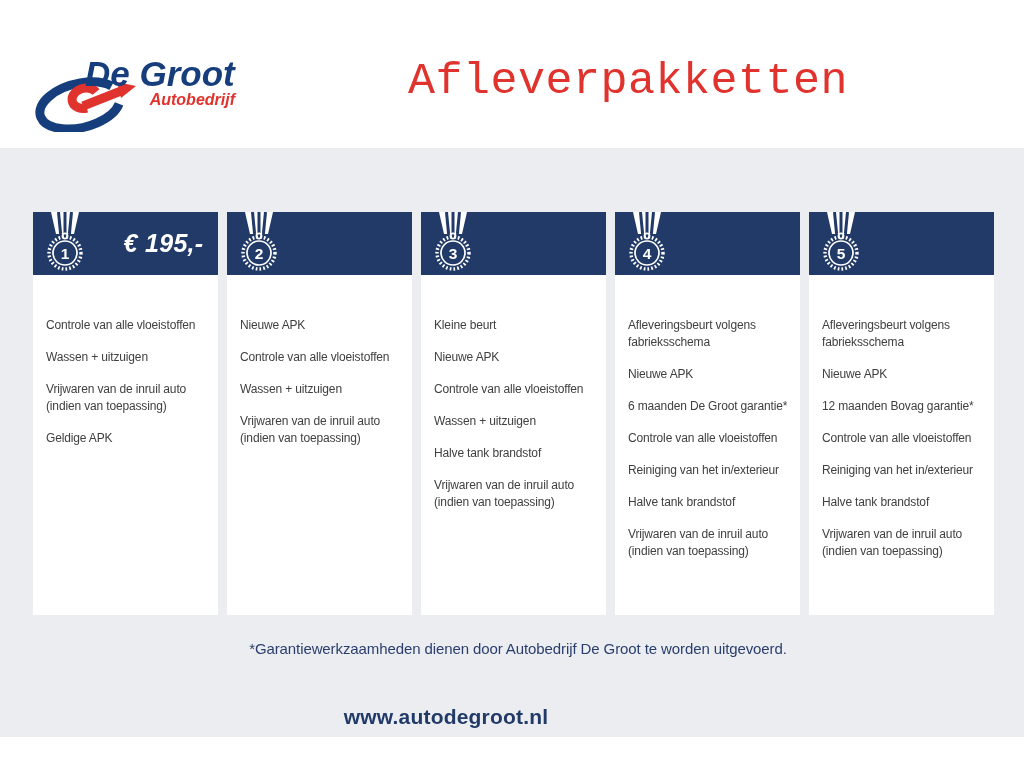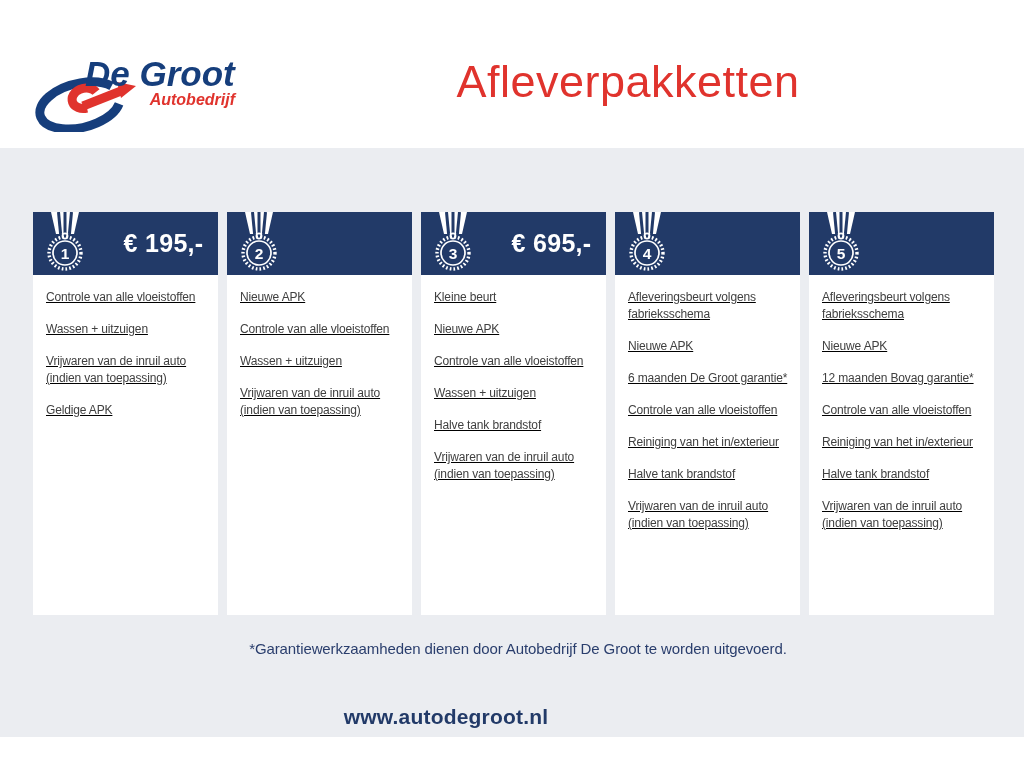--- a/index.html
+++ b/index.html
@@ -24,20 +24,21 @@
     width: 210px; height: 88px;
   }
   .page-title {
     position: absolute;
     left: 232px; right: 0; top: 56px;
     text-align: center;
     font-size: 45px;
     font-weight: 500;
     letter-spacing: 0.5px;
     color: #e0332d;
+    font-family: Liberation Mono, monospace;
   }
   
   .columns {
     position: absolute;
     left: 33px; top: 212px;
     width: 961px;
     display: flex;
     gap: 9px;
   }
   .pkg-col {
@@ -58,26 +59,26 @@
     width: 46px; height: 61px;
   }
   .pkg-price {
     width: 100%;
     padding-left: 76px;
     text-align: center;
     color: #ffffff;
     font-size: 25px;
     font-weight: bold;
     letter-spacing: 0.3px;
+    font-style: italic;
   }
   .pkg-body {
     background: #ffffff;
     height: 340px;
-    padding: 14px 10px 0 13px;
-    text-decoration: underline;
+    padding: 42px 10px 0 13px;
   }
   .pkg-item {
     font-size: 12px;
     letter-spacing: -0.15px;
     line-height: 17px;
     color: #404040;
     margin-bottom: 15px;
   }
   
   .footnotes {
@@ -175,21 +176,20 @@
       <svg class="medal" viewBox="0 0 46 61" aria-hidden="true">
         <polygon points="9,0 37,0 32,22 14,22" fill="#ffffff"></polygon>
         <line x1="16.5" y1="0" x2="18.6" y2="22" stroke="#223a68" stroke-width="3"></line>
         <line x1="23" y1="0" x2="23" y2="22" stroke="#223a68" stroke-width="3"></line>
         <line x1="29.5" y1="0" x2="27.4" y2="22" stroke="#223a68" stroke-width="3"></line>
         <circle cx="23" cy="24" r="2.6" fill="none" stroke="#ffffff" stroke-width="1.6"></circle>
         <circle cx="23" cy="41" r="16" fill="none" stroke="#ffffff" stroke-width="3.4" stroke-dasharray="1.7,2.1"></circle>
         <circle cx="23" cy="41" r="12" fill="none" stroke="#ffffff" stroke-width="1.7"></circle>
         <text x="23" y="46.5" text-anchor="middle" font-family="Liberation Sans, sans-serif" font-size="15.5" font-weight="bold" fill="#ffffff">3</text>
       </svg>
-      <div class="pkg-price">€ 695,-</div>
     </div>
     <div class="pkg-body">
         <div class="pkg-item">Kleine beurt</div>
         <div class="pkg-item">Nieuwe APK</div>
         <div class="pkg-item">Controle van alle vloeistoffen</div>
         <div class="pkg-item">Wassen + uitzuigen</div>
         <div class="pkg-item">Halve tank brandstof</div>
         <div class="pkg-item">Vrijwaren van de inruil auto (indien van toepassing)</div>
       </div>
   </div>

